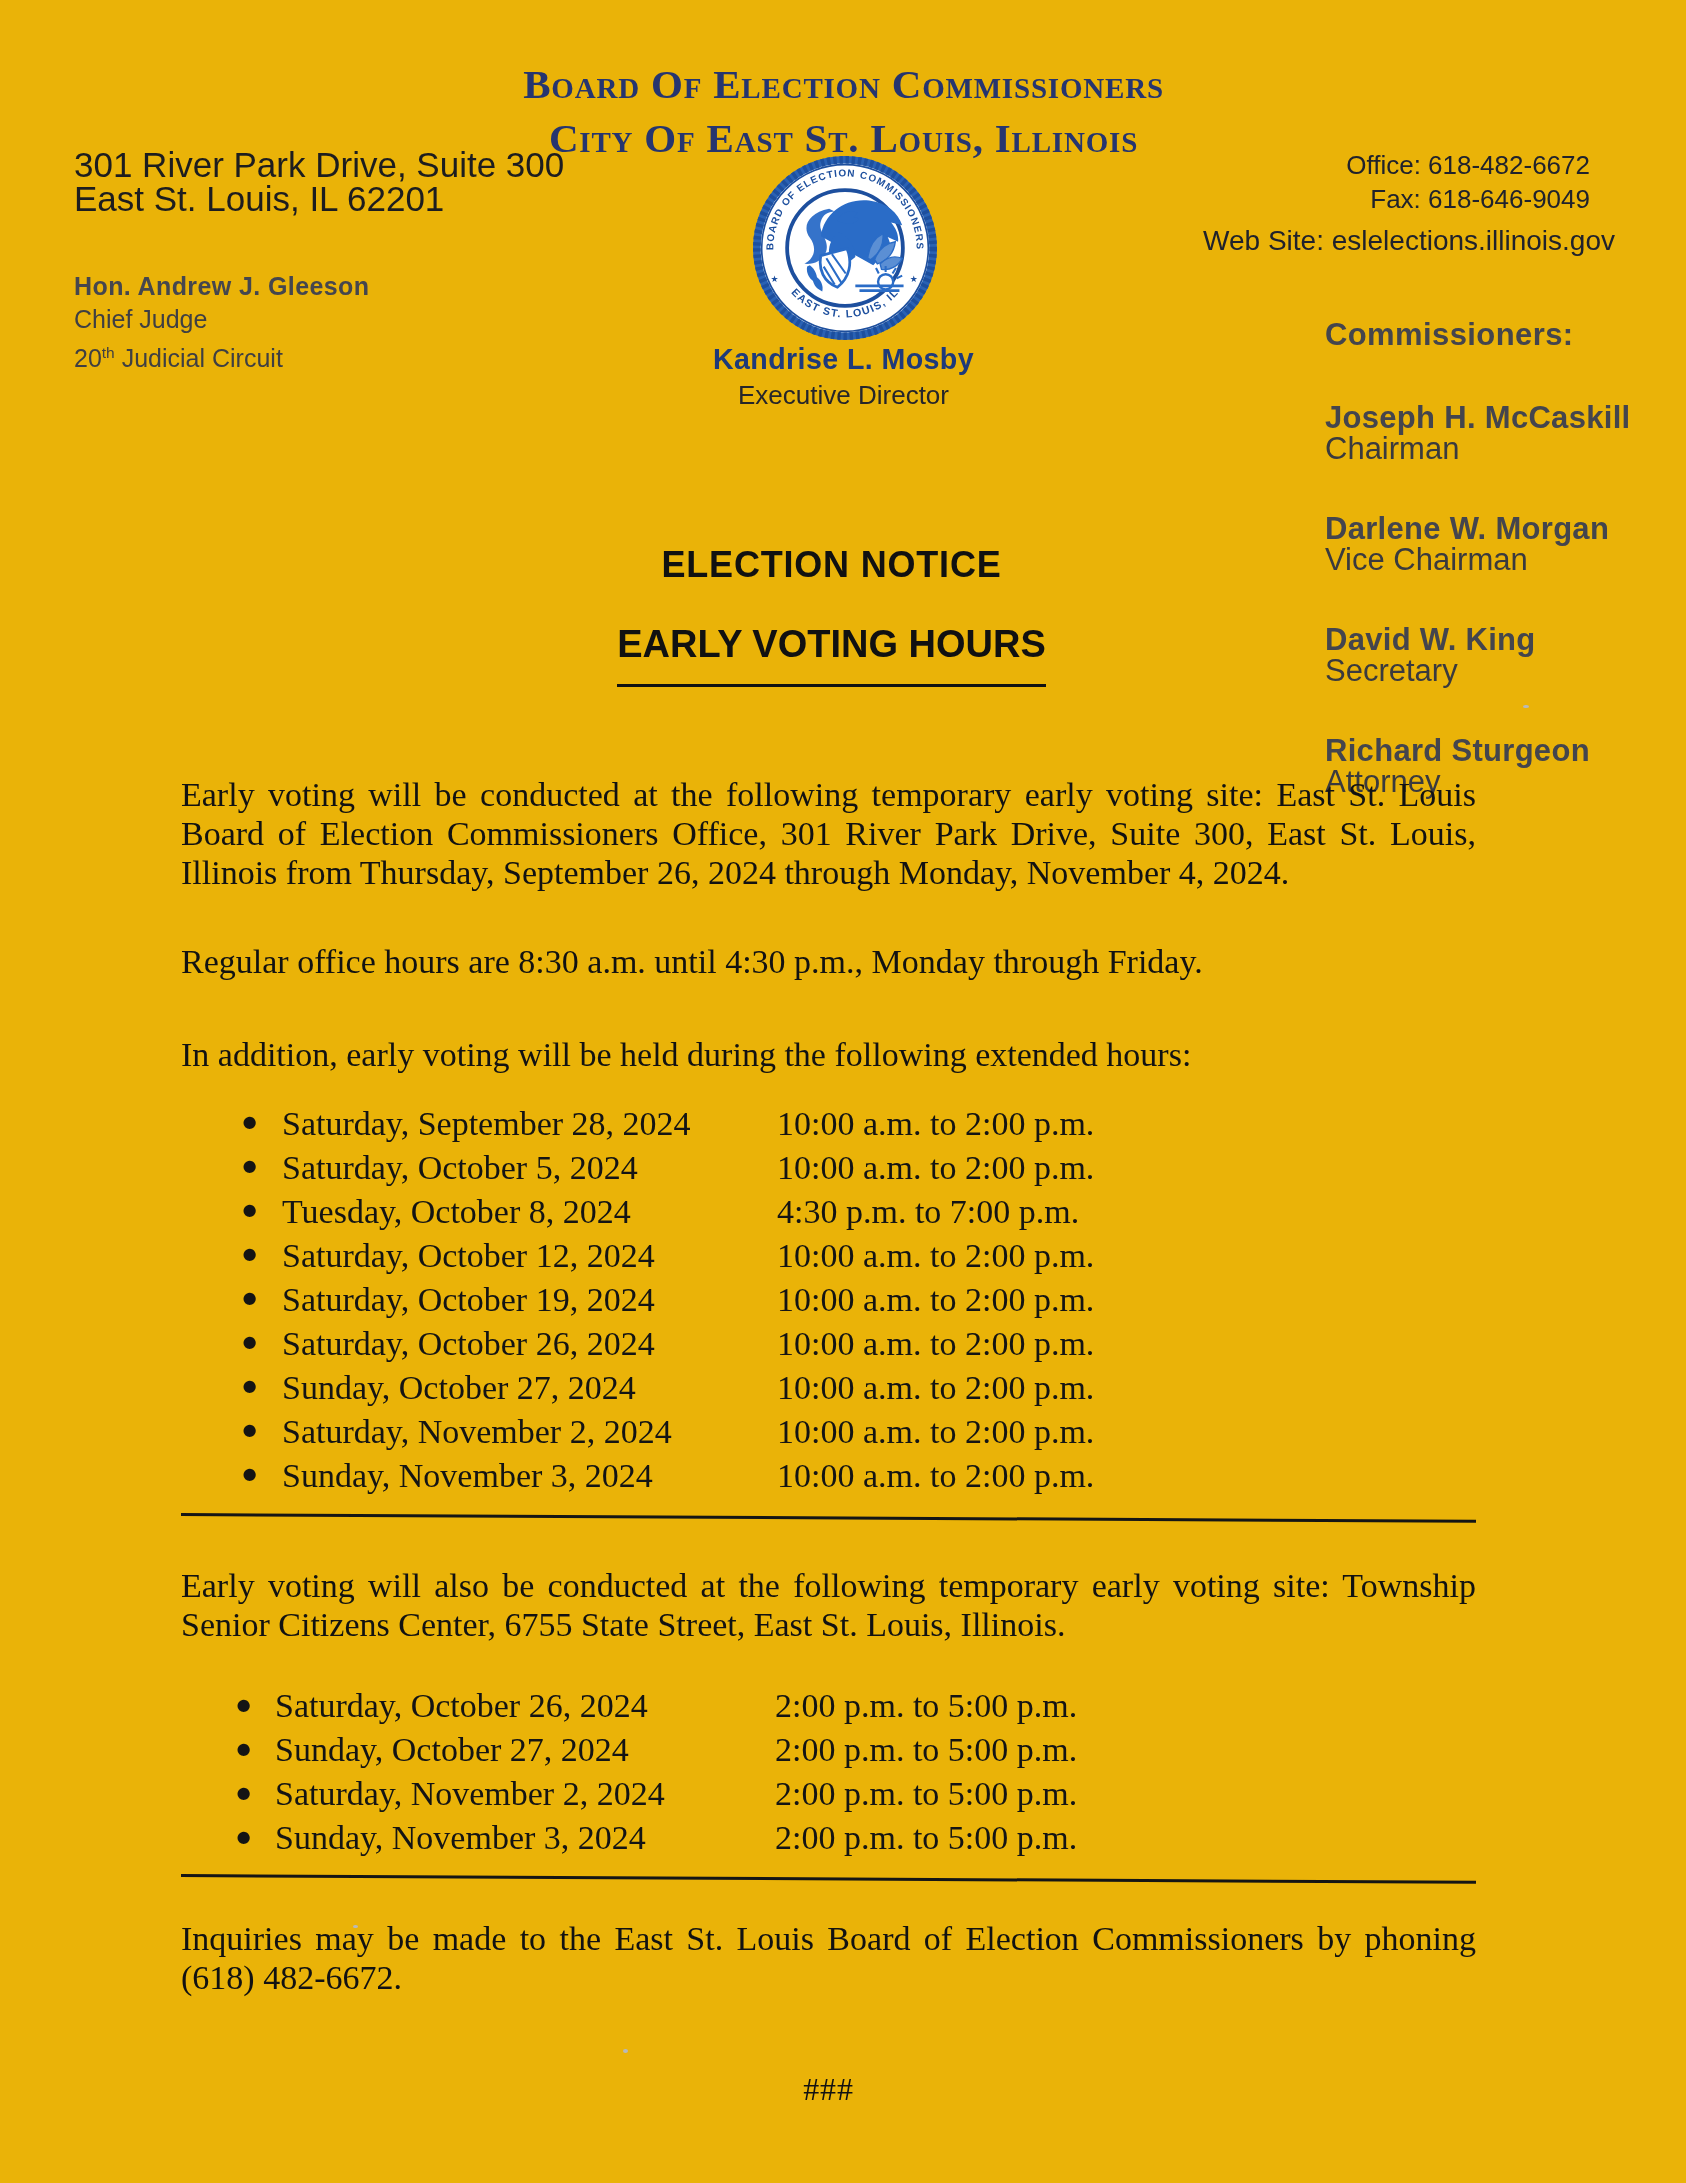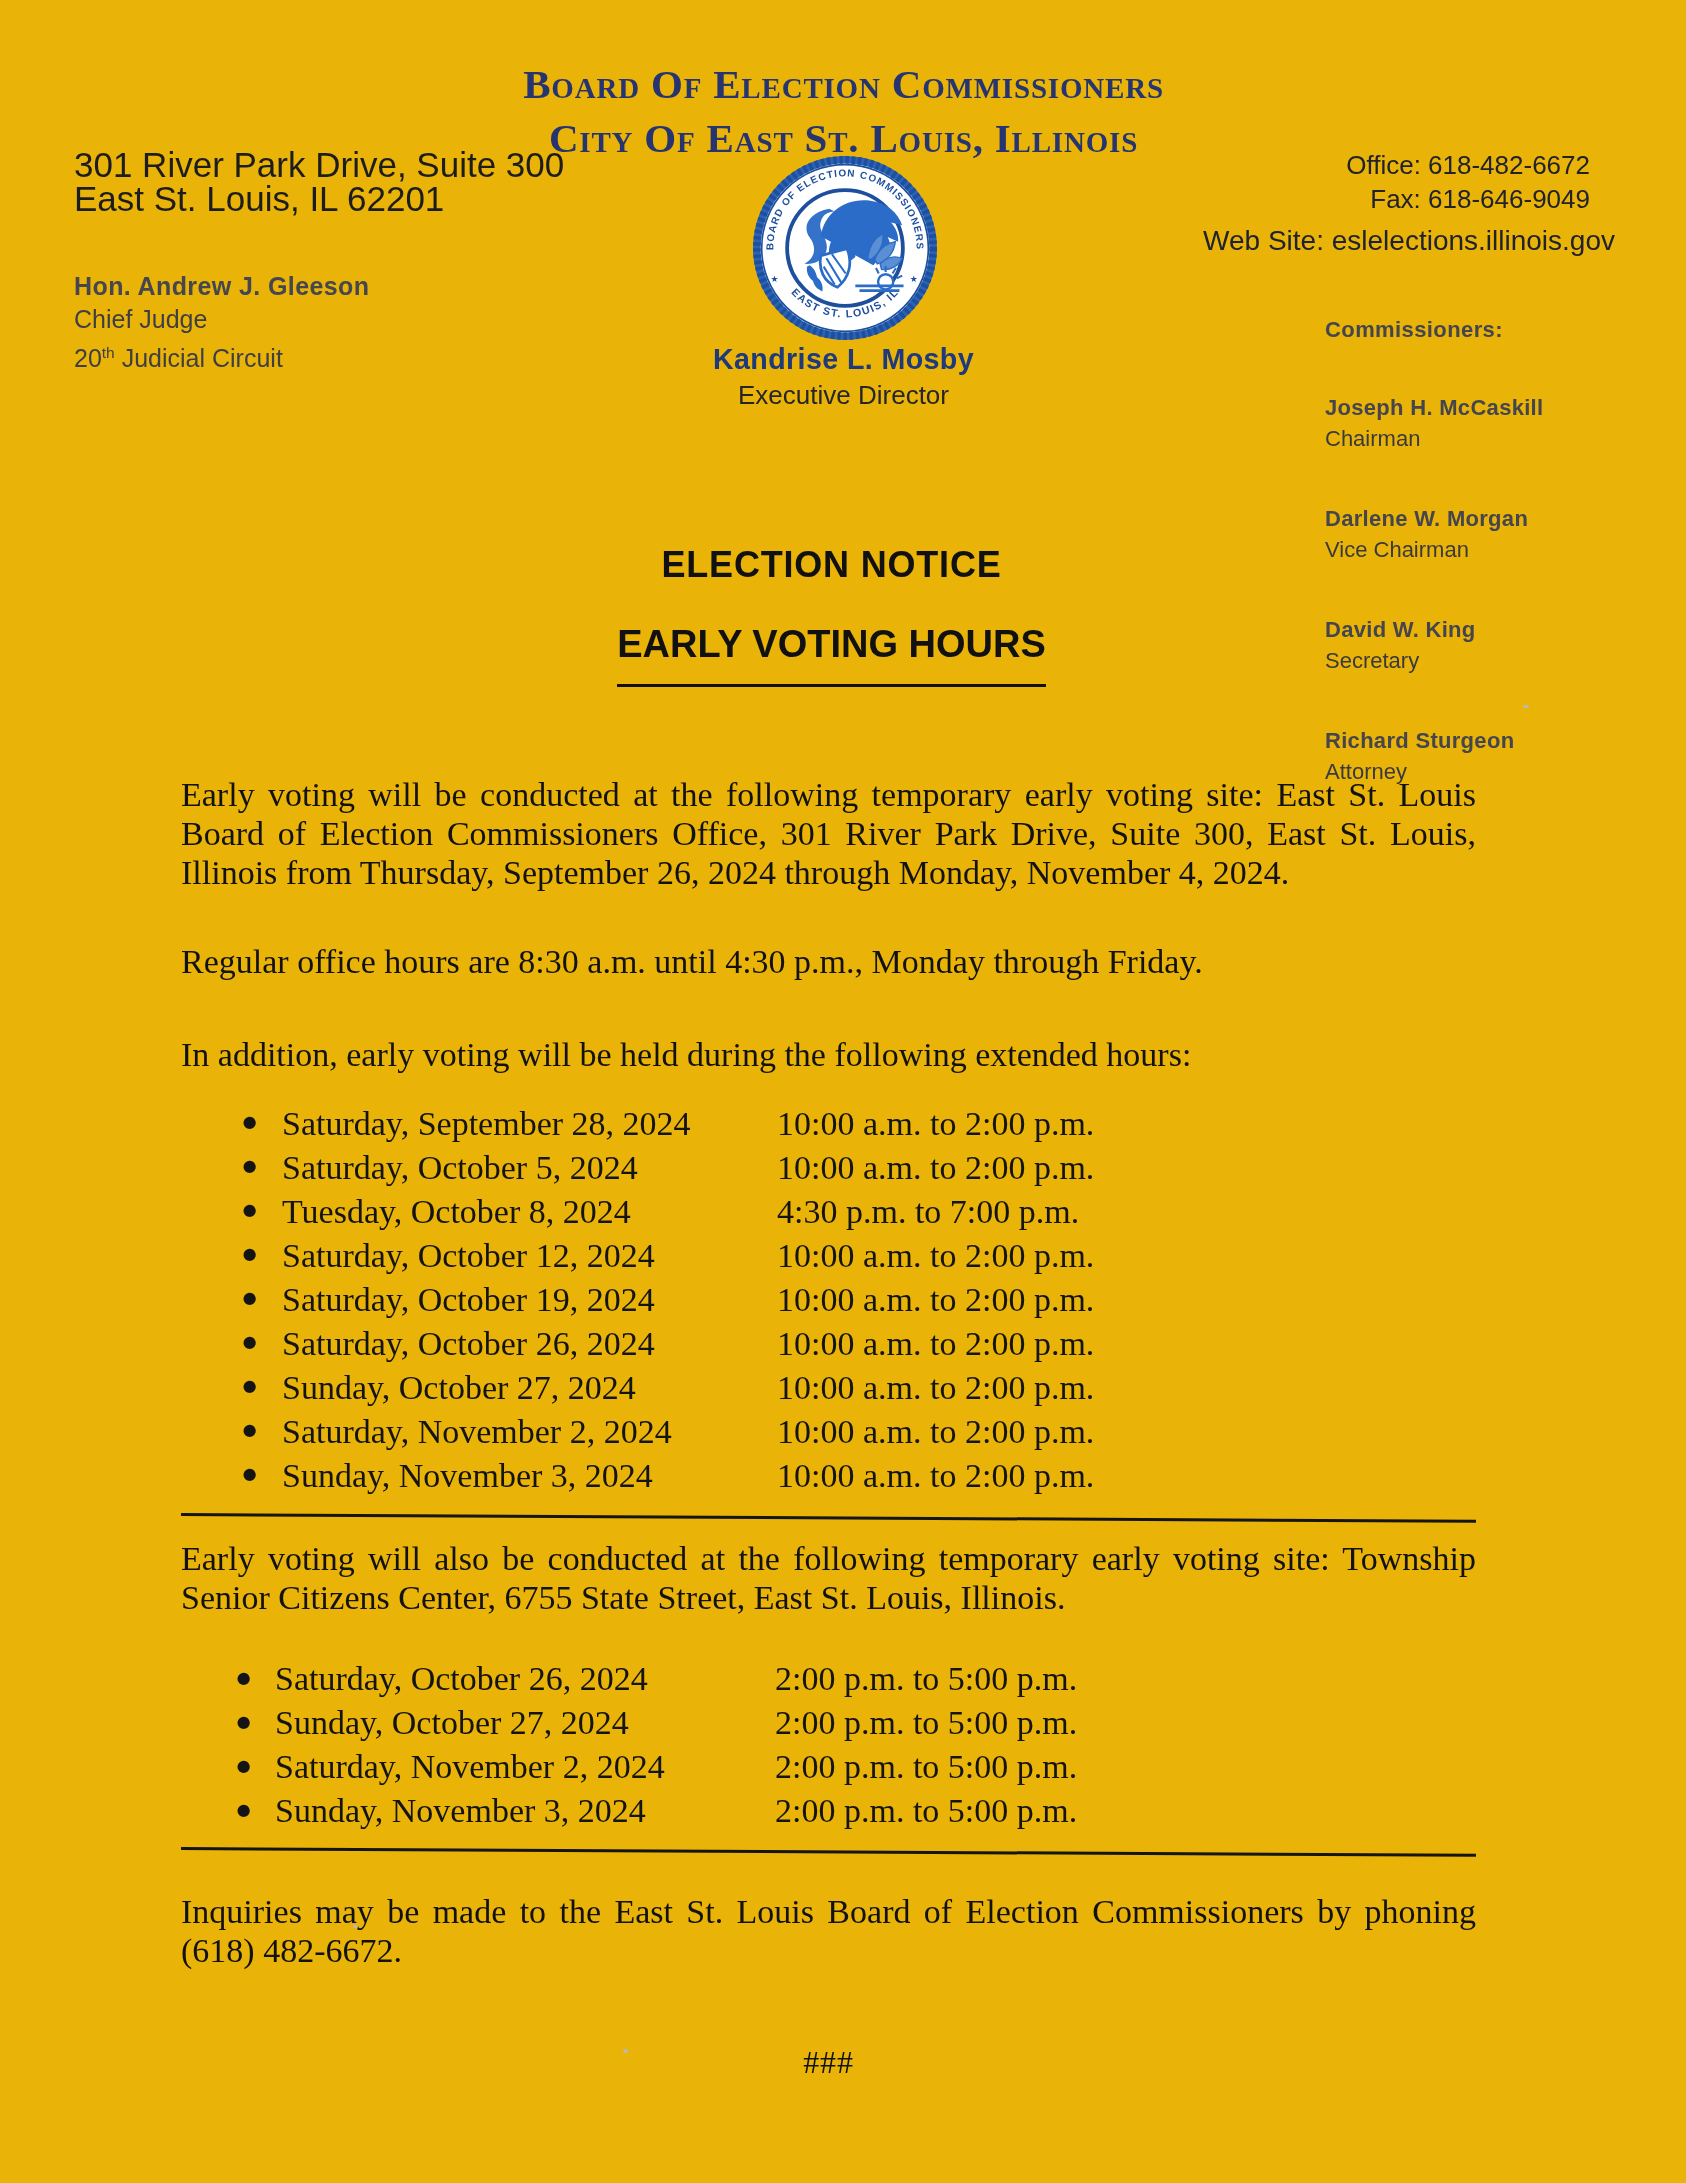--- a/index.html
+++ b/index.html
@@ -26,21 +26,21 @@
   .judge-block .name { font-weight:bold; color:#45464e; letter-spacing:0.4px; }
   sup { font-size:0.62em; vertical-align:super; }
 
   .seal-wrap { position:absolute; left:752px; top:155px; width:186px; height:186px; }
   .director { position:absolute; left:0; top:343px; width:1687px; text-align:center;
     font-family:"Liberation Sans", sans-serif; }
   .director .name { font-size:28.6px; font-weight:bold; color:#1e3a7a; letter-spacing:0.4px; }
   .director .role { font-size:26px; color:#26262a; margin-top:4.2px; }
 
   .commissioners { position:absolute; left:1325px; top:317px;
-    font-family:"Liberation Sans", sans-serif; font-size:22px; color:#44454d; }
+    font-family:"Liberation Sans", sans-serif; font-size:31px; color:#44454d; }
   .commissioners .heading { font-weight:bold; letter-spacing:0.4px; margin-bottom:49px; }
   .commissioners .member { margin-bottom:49px; line-height:31px; }
   .commissioners .member .name { font-weight:bold; letter-spacing:0.3px; }
   .commissioners .member .role { color:#3a3a3e; }
 
   
   .titles { position:absolute; left:0; top:544px; width:1663px; text-align:center; }
   .title-line { font-weight:bold; color:#111; font-family:Liberation Sans, sans-serif; }
   .t1 { font-size:36px; letter-spacing:0.8px; }
   .t2 { font-size:38px; margin-top:39px; letter-spacing:0.4px; }
@@ -52,21 +52,21 @@
   .body p { font-size:34px; line-height:39px; text-align:justify; color:#121212; }
   .p1 { margin-top:18.5px; margin-bottom:50px; }
   .p2 { margin-bottom:54px; }
   .p3 { margin-bottom:28.6px; }
   ul.schedule { list-style:none; }
   ul.schedule li { position:relative; font-size:34px; line-height:44px; padding-left:101px; }
   ul.schedule li .bullet { position:absolute; left:60px; top:-1.7px; font-size:28.6px; }
   ul.schedule li .date { display:inline-block; width:495px; }
   .rule { border:none; height:3.4px; background:#151515; transform:rotate(0.3deg); transform-origin:left center; }
   .rule1 { margin-top:15px; }
-  .p4 { margin-top:23px; margin-bottom:40px; }
+  .p4 { margin-top:50px; margin-bottom:40px; }
   ul.schedule.second li { padding-left:94px; }
   ul.schedule.second li .bullet { left:54px; }
   ul.schedule.second li .date { width:500px; }
   .rule2 { margin-top:13.4px; }
   .p5 { margin-top:42px; }
   .end-mark { margin-top:74px; text-align:center; font-size:32px; letter-spacing:0.8px; color:#121212; }
 
   
   .speck { position:absolute; background:#b9b9b9; border-radius:50%; }
 </style>

